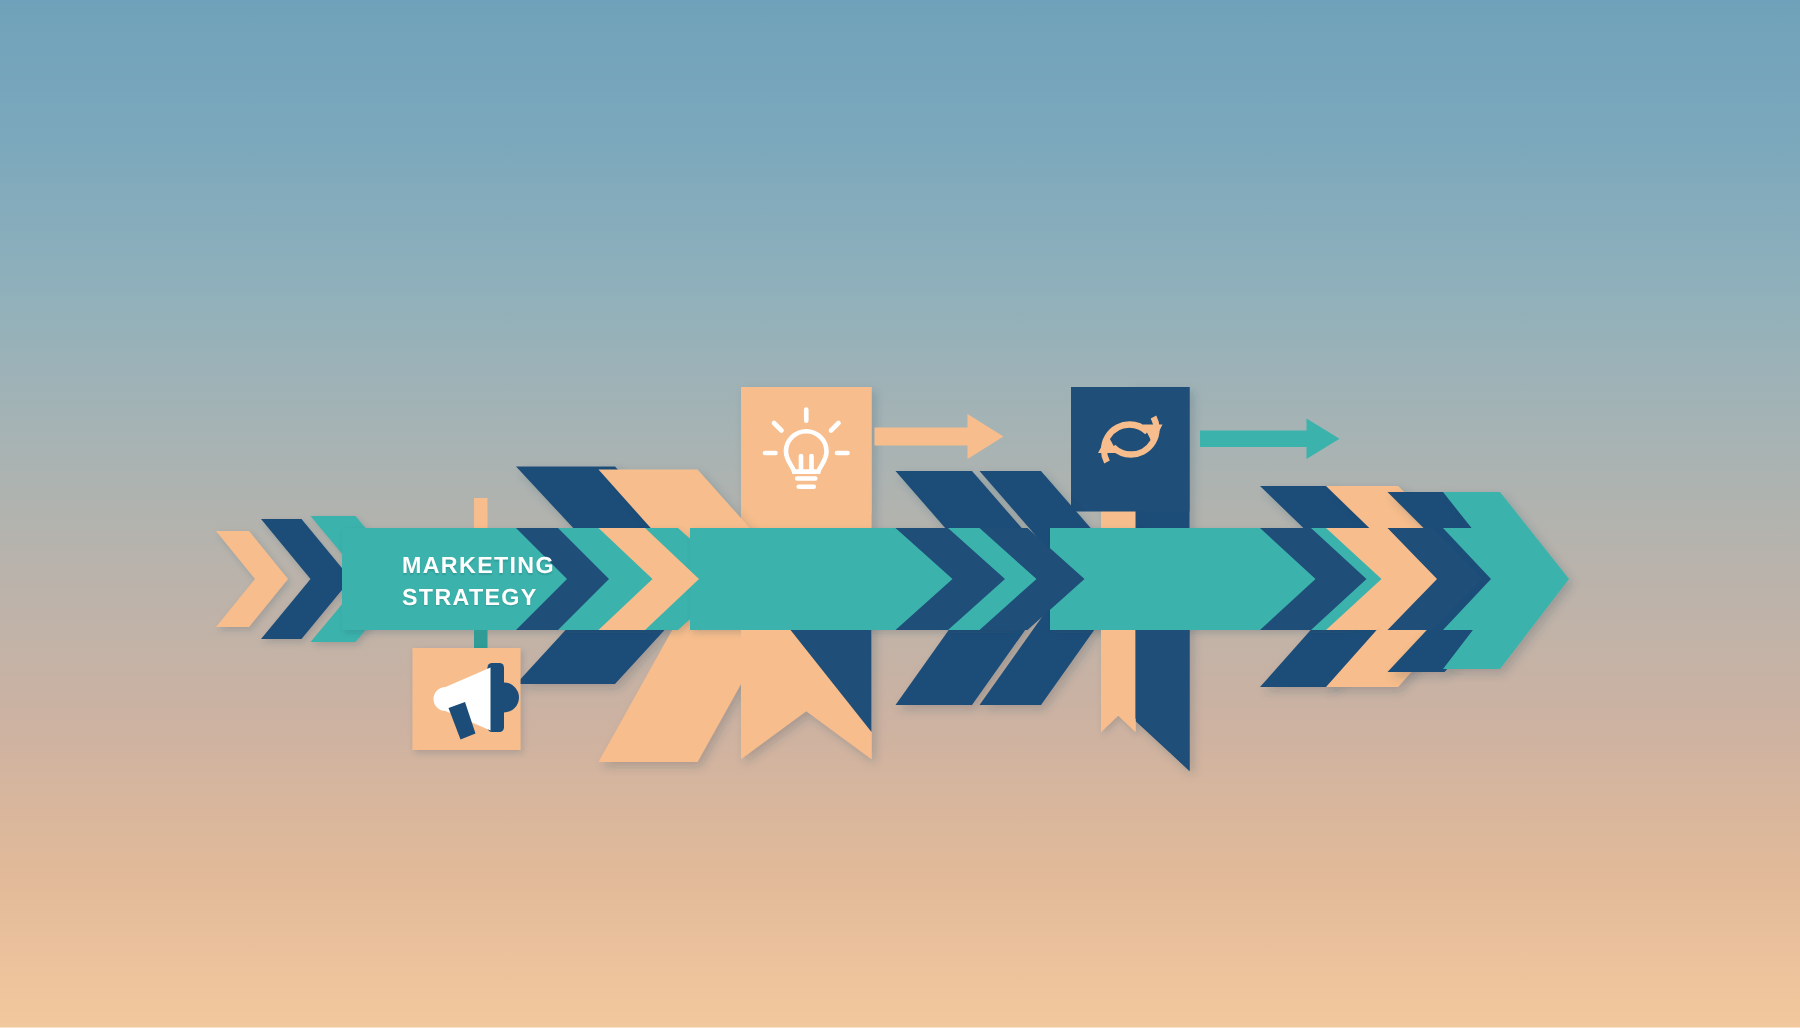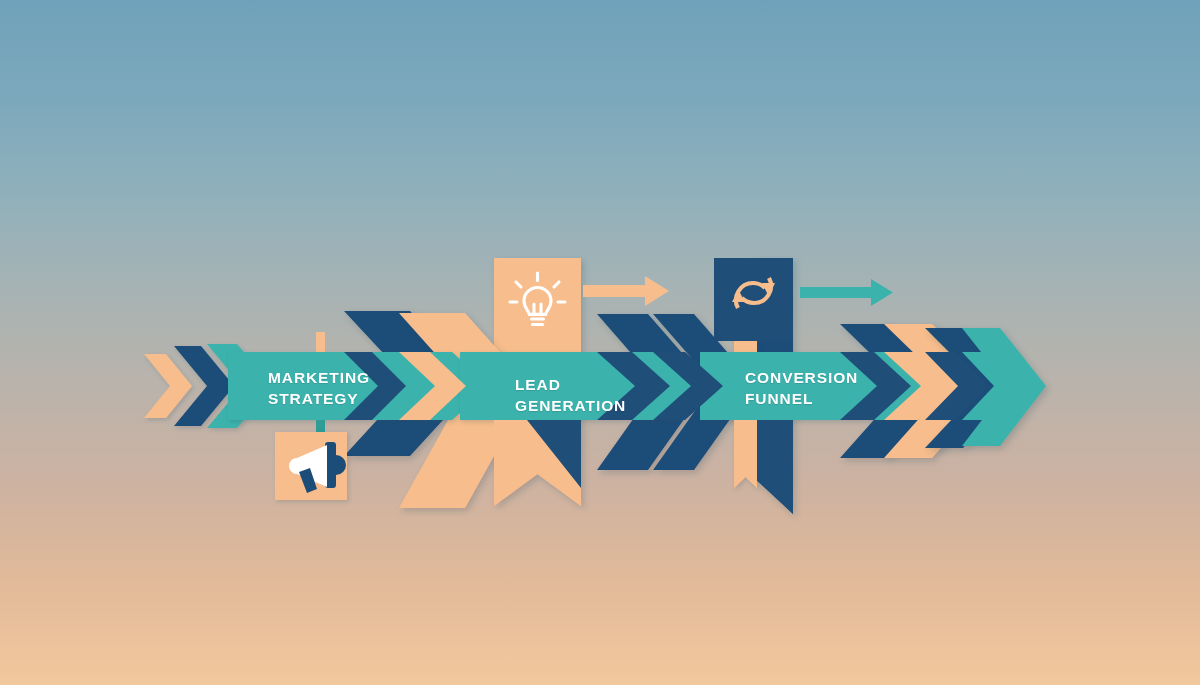--- a/index.html
+++ b/index.html
@@ -164,19 +164,15 @@
         <path d="M327 409 L297 422 a8 8 0 0 0 0 16 L327 451 Z" fill="#ffffff"></path>
 
         <path d="M299 436 L310 432 L317 453 L307 457 Z" fill="#1f4e79"></path>
       </g>
     </g>
   </svg>
 
   <div class="lbl" style="left:268px; top:331px;">Marketing
 Strategy</div>
 
-  <div class="lbl" style="left:515px; top:338px;">Lead
-Generation</div>
 
-  <div class="lbl" style="left:745px; top:331px;">Conversion
-Funnel</div>
 
 </div>
 
 </body></html>

